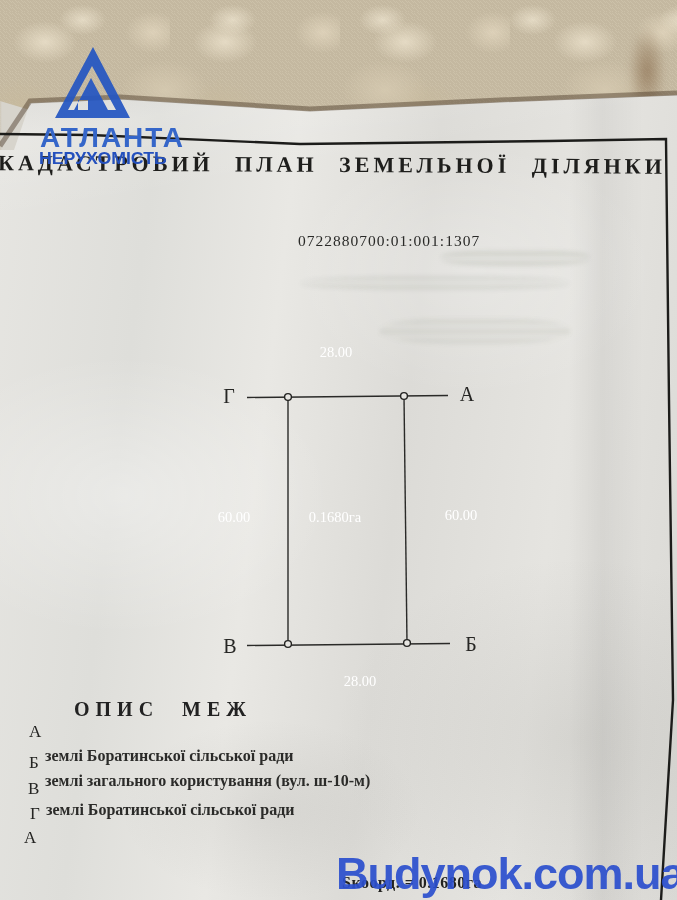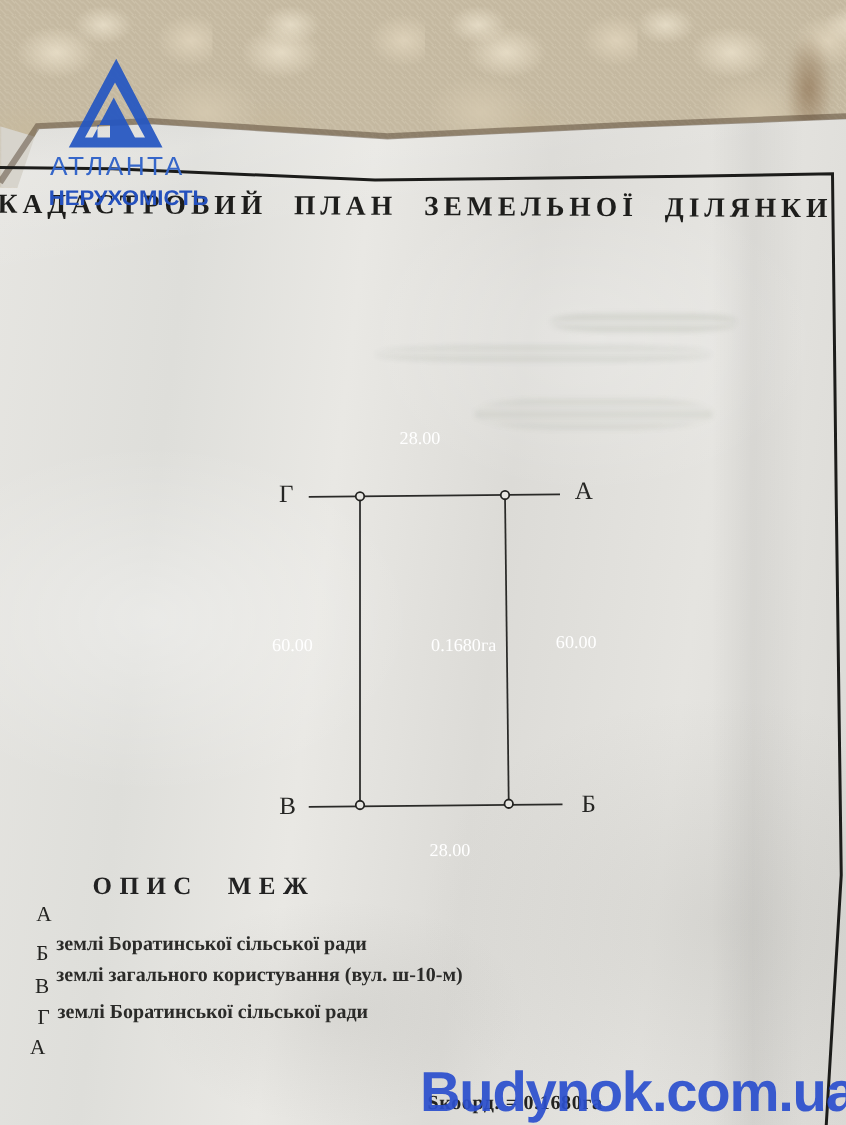--- a/index.html
+++ b/index.html
@@ -73,21 +73,21 @@
   .opys-heading{left:74px;top:698px;font-size:20px;font-weight:600;letter-spacing:6px;word-spacing:12px;color:#222;}
   .brow-letter{position:absolute;font-size:17px;color:#242422;}
   .brow-text{position:absolute;font-size:16px;color:#2b2b29;white-space:nowrap;font-weight:bold;}
   .calc-line{position:absolute;font-weight:700;color:#232321;letter-spacing:0.5px;}
   .calc-1{left:378px;top:852px;font-size:16px;}
   .calc-2{left:342px;top:874px;font-size:16px;}
   
   .atlanta{position:absolute;left:0;top:0;pointer-events:none;opacity:0.92;}
   .atlanta-name{
     position:absolute;left:40px;top:122px;width:112px;text-align:left;
-    font-family:"Liberation Sans", sans-serif;font-size:21px;font-weight:400;letter-spacing:2px;color:#3566c9;
+    font-family:"Liberation Sans", sans-serif;font-size:28px;font-weight:700;letter-spacing:2px;color:#3566c9;
   }
   .atlanta-sub{
     position:absolute;left:30px;top:149px;width:140px;text-align:center;
     font-family:"Liberation Sans", sans-serif;font-size:17px;font-weight:700;letter-spacing:0px;color:#2450bd;
     transform:scaleX(1.04);transform-origin:left;
   }
   .site-watermark{
     position:absolute;left:336px;top:848px;
     font-family:"Liberation Sans", sans-serif;font-size:45px;font-weight:700;letter-spacing:-1px;
     color:#2b4fce;opacity:0.92;white-space:nowrap;
@@ -125,24 +125,25 @@
     <g stroke="#222220" stroke-width="1.4" fill="#e7e6e2">
       <circle cx="288" cy="397" r="3.4"></circle>
       <circle cx="404" cy="396" r="3.4"></circle>
       <circle cx="288" cy="644" r="3.4"></circle>
       <circle cx="407" cy="643" r="3.4"></circle>
     </g>
   </svg>
 
   <div class="txt doc-title">КАДАСТРОВИЙ ПЛАН ЗЕМЕЛЬНОЇ ДІЛЯНКИ</div>
 
+  <div class="txt cad-number">0722880700:01:001:1307</div>
 
   <div class="txt plot-label" style="left:336px;top:352px;">28.00</div>
   <div class="txt plot-label" style="left:234px;top:517px;">60.00</div>
-  <div class="txt plot-label" style="left:335px;top:517px;margin-left:36px;">0.1680га</div>
+  <div class="txt plot-label" style="left:335px;top:517px;">0.1680га</div>
   <div class="txt plot-label" style="left:461px;top:515px;">60.00</div>
   <div class="txt plot-label" style="left:360px;top:681px;">28.00</div>
 
   <div class="txt corner-letter" style="left:229px;top:396px;">Г</div>
   <div class="txt corner-letter" style="left:467px;top:394px;">А</div>
   <div class="txt corner-letter" style="left:230px;top:646px;">В</div>
   <div class="txt corner-letter" style="left:471px;top:644px;">Б</div>
 
   <div class="txt opys-heading">ОПИС МЕЖ</div>
 

